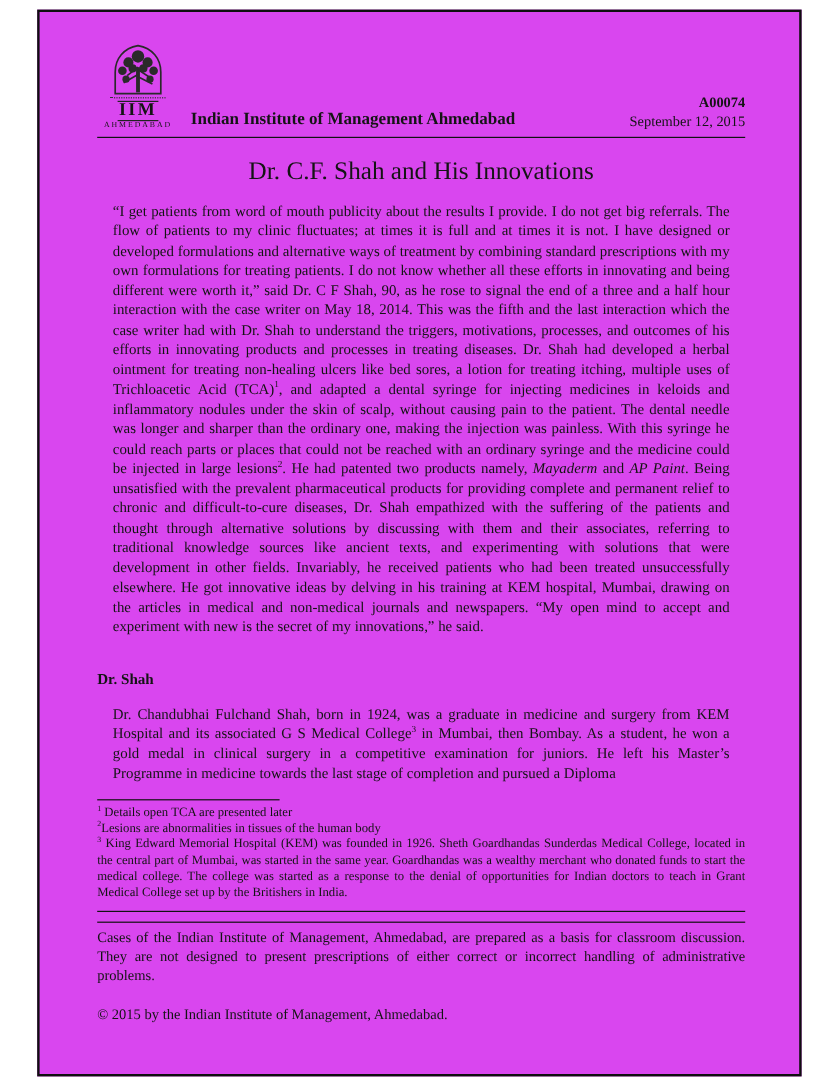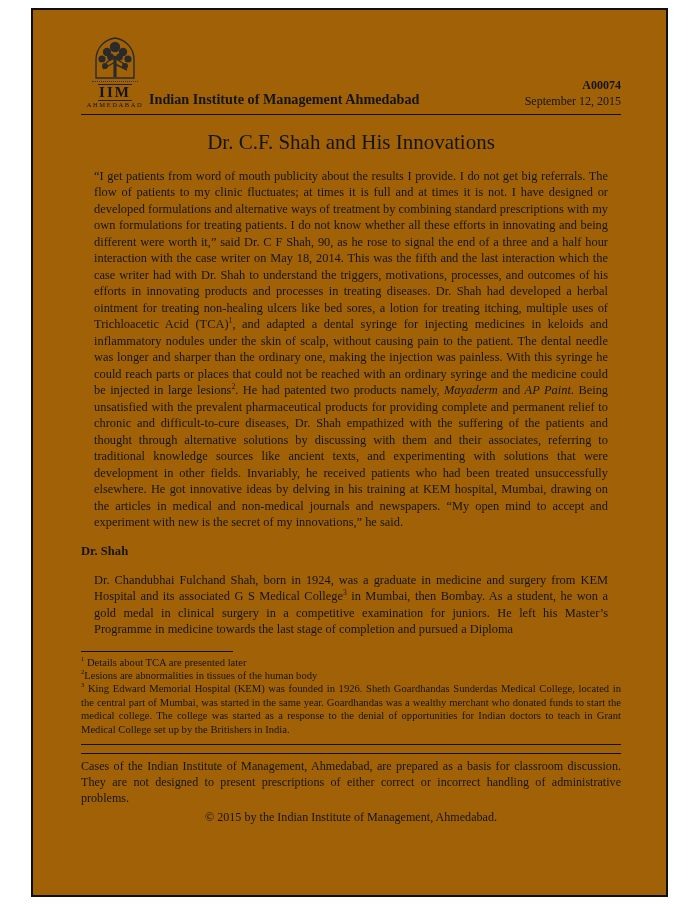--- a/index.html
+++ b/index.html
@@ -10,47 +10,47 @@
     font-family: "Liberation Serif", "DejaVu Serif", serif;
     color: #141414;
     position: relative;
     overflow: hidden;
   }
   .page {
     position: absolute;
     left: 31px; top: 8px;
     width: 637px; height: 889px;
     border: 2px solid #0f0f0f;
-    background: #a16207;
+    background: #d946ef;
     padding: 26px 45px 10px 48px;
     overflow: hidden;
   }
   .header { display: flex; align-items: flex-end; }
   .logo { width: 68px; text-align: center; line-height: 1; flex: 0 0 auto; }
   .logo svg { display: block; margin: 0 auto 1px; }
   .logo .motto-line { border-top: 1px dotted #333; width: 46px; margin: 1px auto 2px; }
   .logo .iim { font-weight: bold; font-size: 15px; letter-spacing: 2px;
                border-top: 1px solid #222; border-bottom: 1px solid #222;
                display: inline-block; padding: 0 1px; }
   .logo .city { font-size: 6.5px; letter-spacing: 1.6px; margin-top: 1px; }
-  .inst-name { font-weight: bold; font-size: 14.2px; flex: 1;
+  .inst-name { font-weight: bold; font-size: 14.2px; margin-left: 10px; flex: 1;
                padding-bottom: 1px; }
   .header-right { text-align: right; font-size: 12px; line-height: 16px; flex: 0 0 auto; }
   .header-right .code { font-weight: bold; }
   .header-rule { border: 0; border-top: 1.6px solid #111; margin: 5px 0 0; }
   .title { text-align: center; font-size: 21px; font-weight: normal; margin: 15px 0 13px; }
   .body-text { font-size: 12.4px; line-height: 16.5px; text-align: justify; margin: 13px; }
-  .section-head { font-weight: bold; font-size: 12.6px; margin: 13px 0 13px; }
+  .section-head { font-weight: bold; font-size: 12.6px; margin: 28px 0 13px; }
   sup { font-size: 0.62em; vertical-align: super; line-height: 0; }
   .footnote-rule { border: 0; border-top: 1.2px solid #111; width: 152px; margin: 13px 0 4px; }
   .footnotes { font-size: 10.6px; line-height: 13.4px; text-align: justify; }
   .footnotes .fn { margin: 0; }
   .footer-rule { border: 0; border-top: 1.2px solid #111; margin: 8px 0 5px; }
   .footer-text { font-size: 12.1px; line-height: 15.8px; text-align: justify; margin: 0; }
-  .copyright { margin-top: 4px; text-align: center; }
+  .copyright { margin-top: 17px; text-align: left; }
 </style>
 </head>
 <body>
 
 <div class="page">
 
   <div class="header">
     <div class="logo">
       <svg width="52" height="44" viewBox="0 0 52 44">
         <path d="M26 2 C14 4 7 13 7 24 L7 42 L45 42 L45 24 C45 13 38 4 26 2 Z" fill="none" stroke="#2a2a2a" stroke-width="1.4"></path>
@@ -83,21 +83,21 @@
 
   <p class="body-text"><span>“I get patients from word of mouth publicity about the results I provide.  I do not get big referrals.  The flow of patients to my clinic fluctuates; at times it is full and at times it is not. I have designed or developed formulations and alternative ways of treatment by combining standard prescriptions with my own formulations for treating patients.  I do not know whether all these efforts in innovating and being different were worth it,” said  Dr. C F Shah, 90, as he rose to signal the end of a three and a half hour interaction with the case writer on May 18, 2014. This was the fifth and the last interaction which the case writer had with Dr. Shah to understand the triggers, motivations, processes, and outcomes of his efforts in innovating products and processes in treating diseases.  Dr. Shah had developed a herbal ointment for treating non-healing ulcers like bed sores, a lotion for treating itching, multiple uses of Trichloacetic Acid (TCA)</span><sup>1</sup><span>, and adapted a dental syringe for injecting medicines in keloids and inflammatory nodules under the skin of scalp, without causing pain to the patient. The dental needle was longer and sharper than the ordinary one, making the injection was painless. With this syringe he could reach parts or places that could not be reached with an ordinary syringe and the medicine could be injected in large lesions</span><sup>2</sup><span>. He had patented two products namely, </span><i>Mayaderm</i><span> and </span><i>AP Paint</i><span>. Being unsatisfied with the prevalent pharmaceutical products for providing complete and permanent relief to chronic and difficult-to-cure diseases, Dr. Shah empathized with the suffering of the patients and thought through alternative solutions by discussing with them and their associates, referring to traditional knowledge sources like ancient texts, and experimenting with solutions that were development in other fields. Invariably, he received patients who had been treated unsuccessfully elsewhere.  He got innovative ideas by delving in his training at KEM hospital, Mumbai, drawing on the articles in medical and non-medical journals and newspapers. “My open mind to accept and experiment with new is the secret of my innovations,” he said.</span></p>
 
   <div class="section-head">Dr. Shah</div>
 
   <p class="body-text"><span>Dr. Chandubhai Fulchand Shah, born in 1924, was a graduate in medicine and surgery from KEM Hospital and its associated G S Medical College</span><sup>3</sup><span> in Mumbai, then Bombay. As a student, he won a gold medal in clinical surgery in a competitive examination for juniors. He left his Master’s Programme in medicine towards the last stage of completion and pursued a Diploma</span></p>
 
   <hr class="footnote-rule">
 
   <div class="footnotes">
-    <p class="fn"><sup>1</sup><span> Details about TCA are presented later</span></p>
+    <p class="fn"><sup>1</sup><span> Details open TCA are presented later</span></p>
     <p class="fn"><sup>2</sup><span>Lesions are abnormalities in tissues of the human body</span></p>
     <p class="fn"><sup>3</sup><span> King Edward Memorial Hospital (KEM) was founded in 1926. Sheth Goardhandas Sunderdas Medical College, located in the central part of Mumbai, was started in the same year.  Goardhandas was a wealthy merchant who donated funds to start the medical college. The college was started as a response to the denial of opportunities for Indian doctors to teach in Grant Medical College set up by the Britishers in India.</span></p>
   </div>
 
   <hr class="footer-rule">
 
 
   <hr class="footer-rule">
 
   <p class="footer-text">Cases of the Indian Institute of Management, Ahmedabad, are prepared as a basis for classroom discussion. They are not designed to present prescriptions of either correct or incorrect handling of administrative problems.</p>

